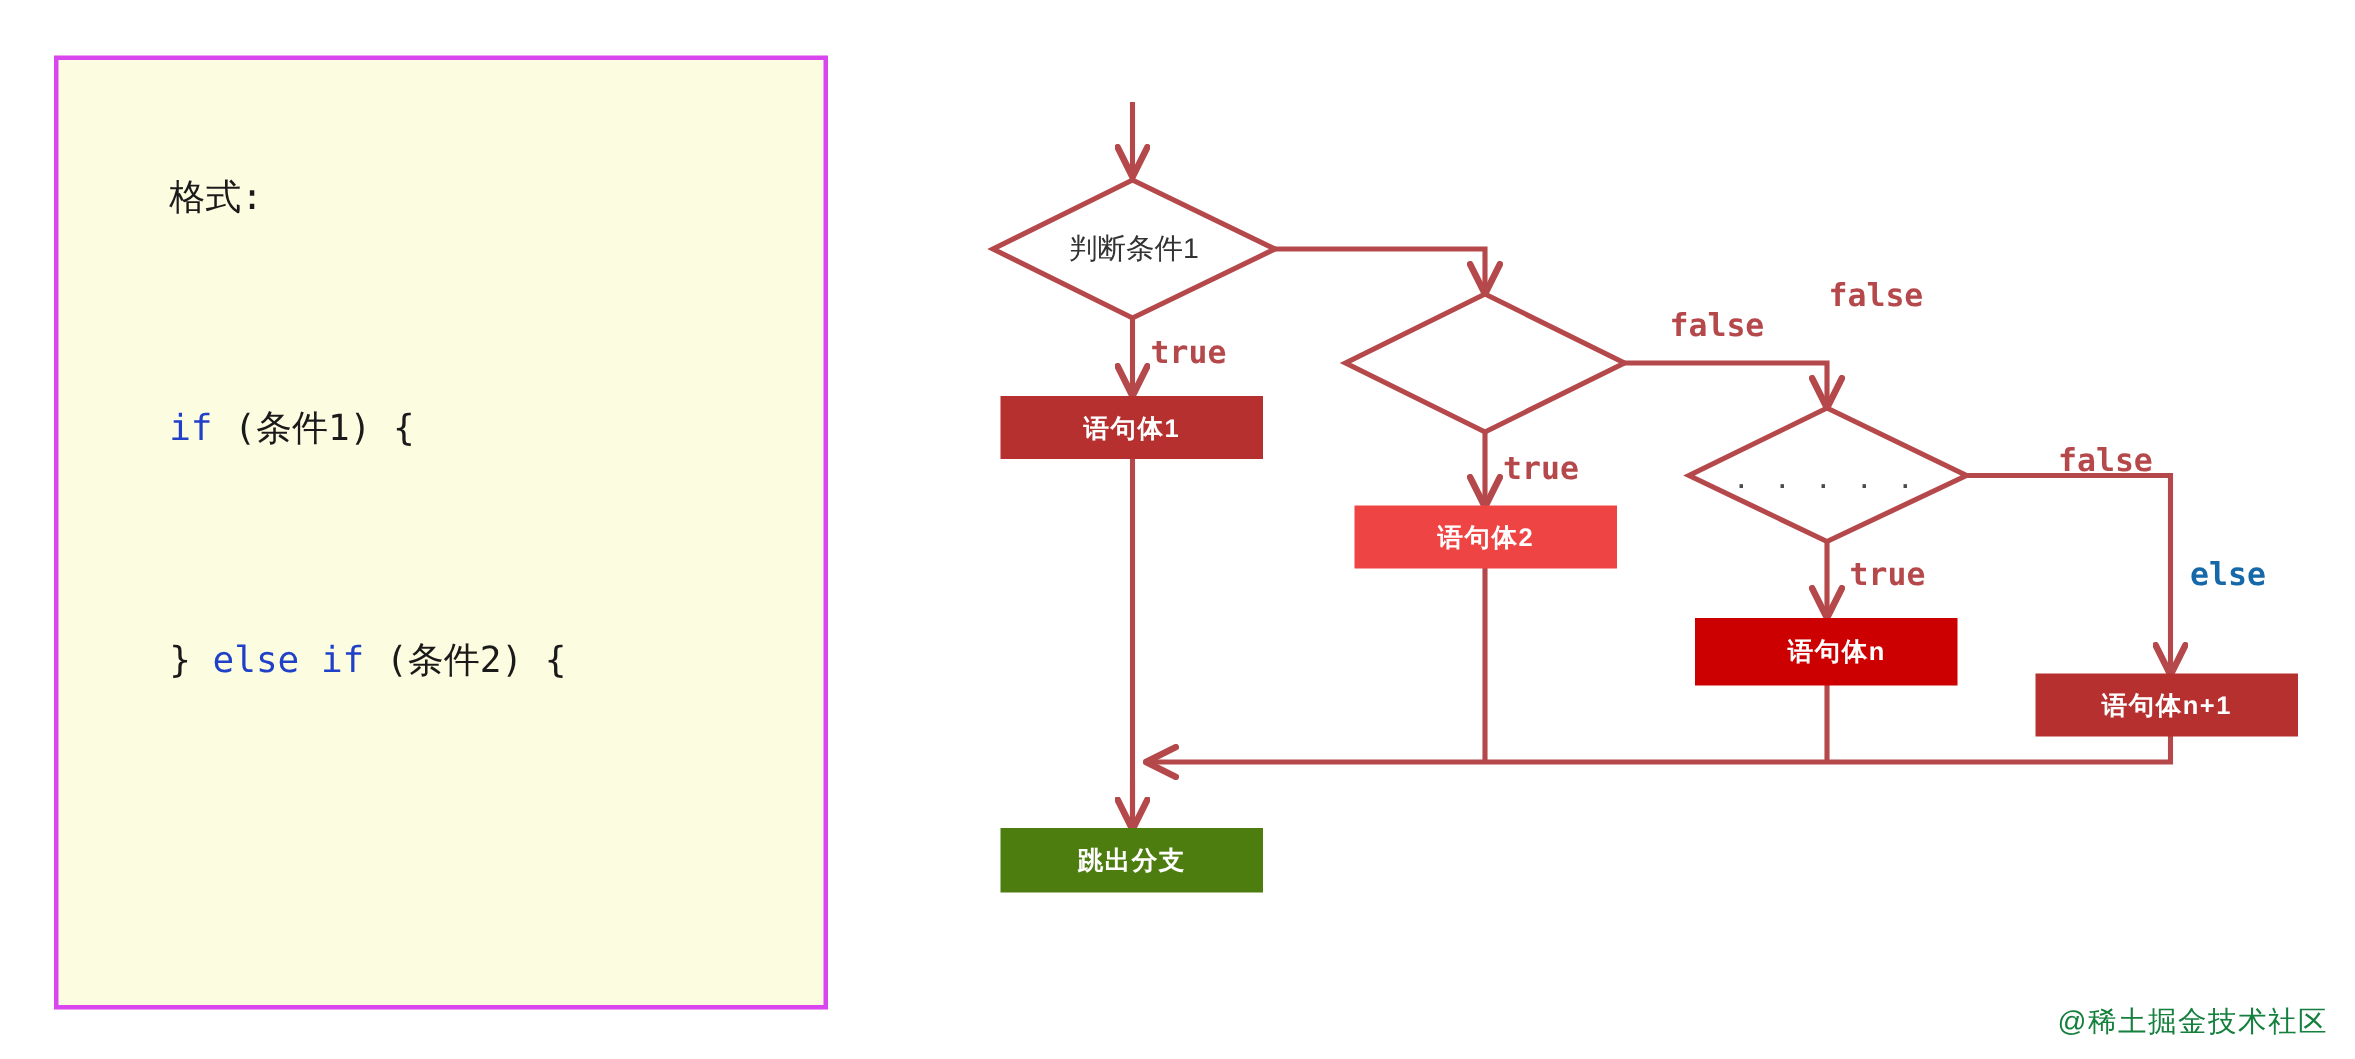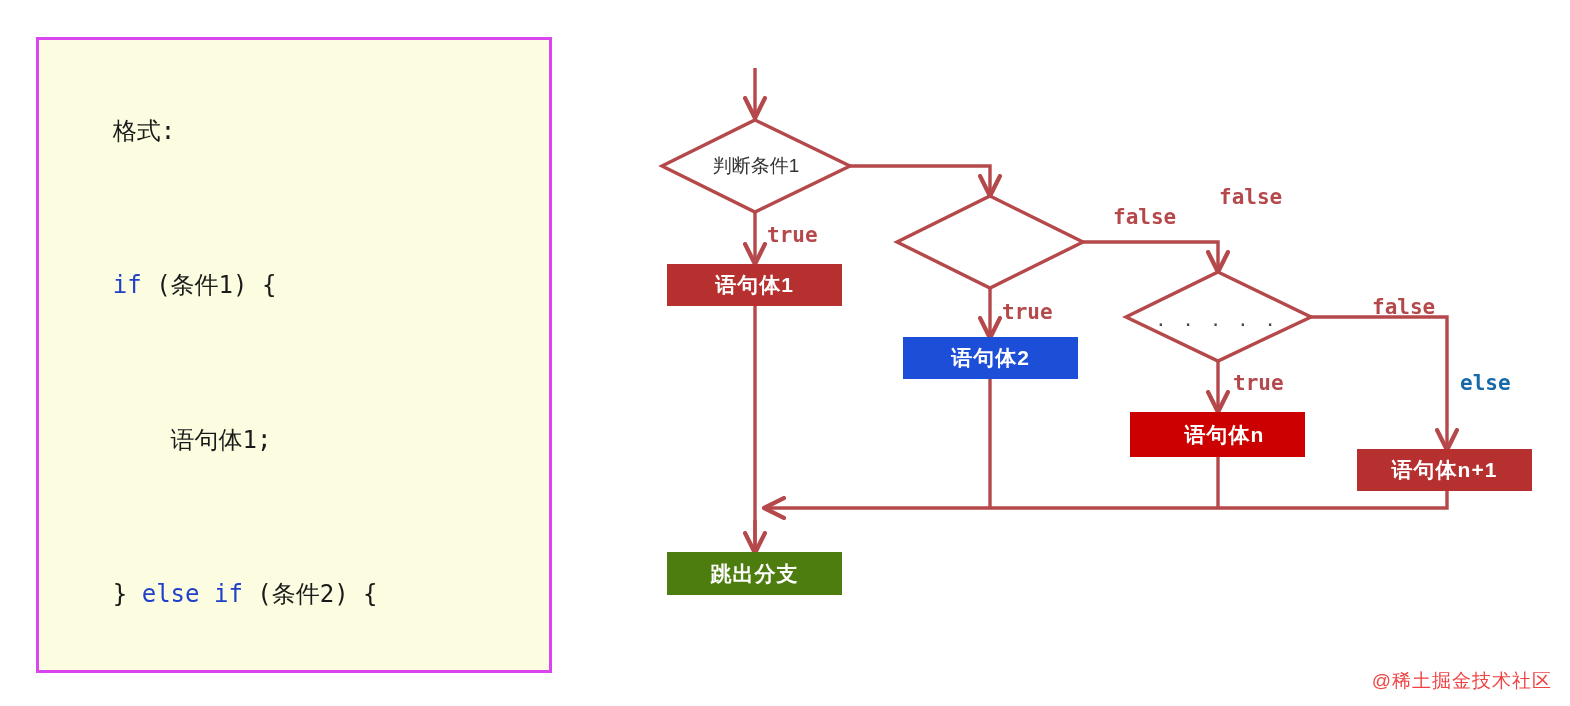--- a/index.html
+++ b/index.html
@@ -19,21 +19,21 @@
   }
   .kw{color:#2040c8;}
 
   
   #flow{position:absolute;left:0;top:0;width:1570px;height:706px;border-radius:32px;}
   #flow svg{position:absolute;left:0;top:0;}
 
   .node-box{
     position:absolute;box-sizing:border-box;
     display:flex;align-items:center;justify-content:center;
-    color:#ffffff;font-size:21px;font-weight:bold;
+    color:#ffffff;font-size:17px;font-weight:bold;
     font-family:"Liberation Sans","DejaVu Sans",sans-serif;
     letter-spacing:1px;
   }
   .diamond-label{
     position:absolute;color:#333333;font-size:19px;
     font-family:"Liberation Sans","DejaVu Sans",sans-serif;
     display:flex;align-items:center;justify-content:center;
     white-space:nowrap;
   }
   .edge-label{
@@ -42,36 +42,33 @@
     font-size:21px;font-weight:bold;white-space:nowrap;
   }
   .lbl-true,.lbl-false{color:#b5484a;}
   .lbl-else{color:#1669a8;}
   .ellipsis-label{
     position:absolute;color:#4a4a4a;font-size:24px;letter-spacing:7px;
     font-family:"Liberation Sans","DejaVu Sans",sans-serif;
   }
   #watermark{
     position:absolute;right:18px;bottom:12px;
-    color:#ef4444;font-size:19px;letter-spacing:1px;
+    color:#15803d;font-size:19px;letter-spacing:1px;
     font-family:"Liberation Sans","DejaVu Sans",sans-serif;
   }
 </style>
 </head>
 <body>
 
 <div id="code-panel">
   <div class="code-line">
     <span>格式:</span>
   </div>
   <div class="code-line">
     <span class="kw">if</span><span> (条件1) {</span>
-  </div>
-  <div class="code-line">
-    <span>    语句体1;</span>
   </div>
   <div class="code-line">
     <span>} </span><span class="kw">else if</span><span> (条件2) {</span>
   </div>
   <div class="code-line">
     
   </div>
 
 </div>
 
@@ -116,21 +113,21 @@
       <path d="M1218,456 L1218,508"></path>
     </g>
   </svg>
 
   <div class="diamond-label" style="left:662px;top:148px;width:188px;height:36px;">判断条件1</div>
   <div class="ellipsis-label" style="left:1126px;top:304px;width:186px;text-align:center;">. . . . .</div>
 
   <div class="node-box" style="left:667px;top:264px;width:175px;height:42px;background:#b5302e;">
     <span>语句体1</span>
   </div>
-  <div class="node-box" style="left:903px;top:337px;width:175px;height:42px;background:#1d4ed8;">
+  <div class="node-box" style="left:903px;top:337px;width:175px;height:42px;background:#ef4444;">
     <span>语句体2</span>
   </div>
   <div class="node-box" style="left:1130px;top:412px;width:175px;height:45px;background:#cc0000;padding-left:14px;">
     <span>语句体n</span>
   </div>
   <div class="node-box" style="left:1357px;top:449px;width:175px;height:42px;background:#b5302e;align-items:center;">
     <span>语句体n+1</span>
   </div>
   <div class="node-box" style="left:667px;top:552px;width:175px;height:43px;background:#4d7c0f;">
     <span>跳出分支</span>

